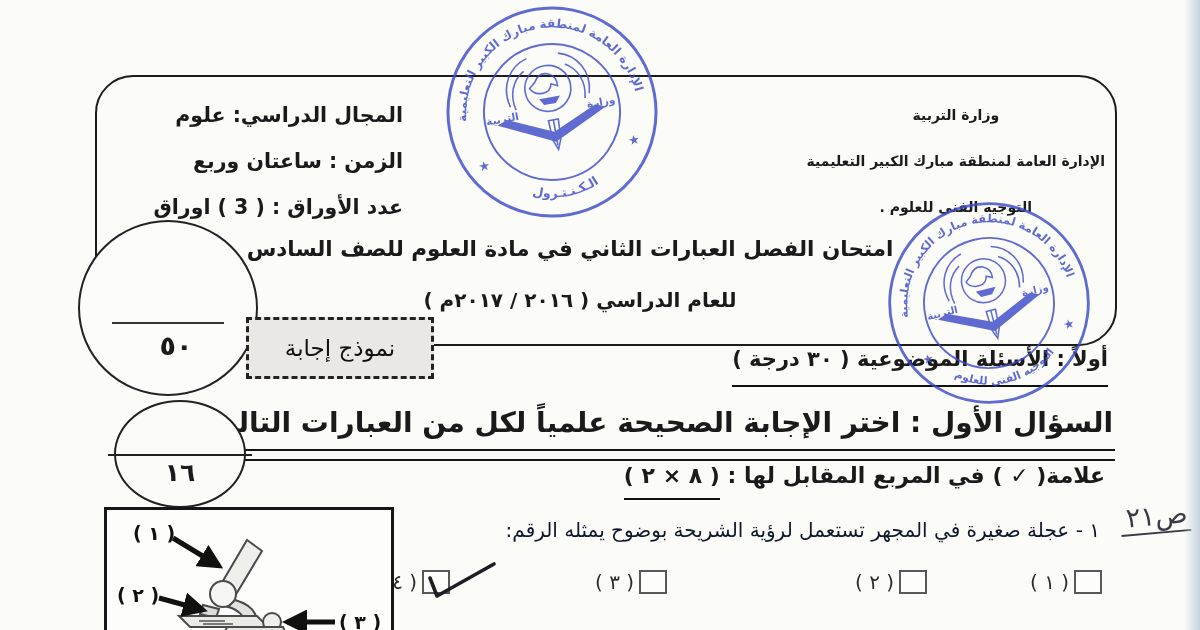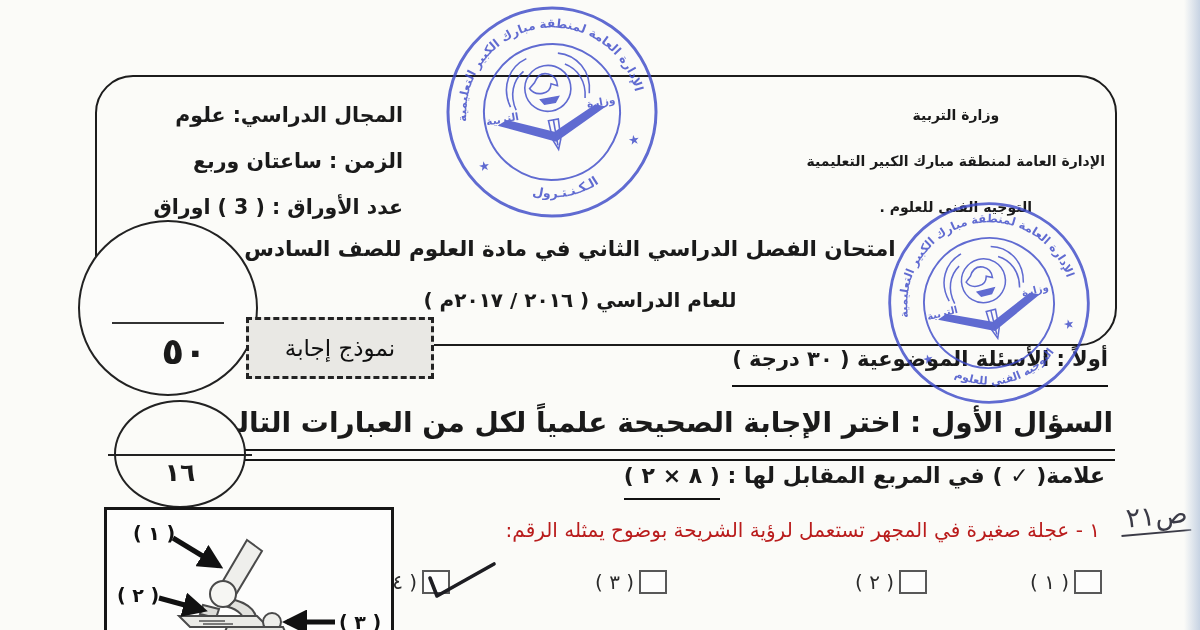--- a/index.html
+++ b/index.html
@@ -19,22 +19,22 @@
             font-size:20.5px;font-weight:bold;line-height:46px;z-index:2;}
   .exam-title{position:absolute;left:230px;top:236px;width:680px;text-align:center;direction:rtl;
               font-size:21.5px;font-weight:bold;z-index:2;}
   .exam-year{position:absolute;left:360px;top:288px;width:440px;text-align:center;direction:rtl;
              font-size:20px;font-weight:bold;z-index:2;}
 
   
   .score-circle{position:absolute;left:78px;top:220px;width:176px;height:172px;border-radius:50%;
                 border:2.2px solid #222;background:#fcfcfa;z-index:4;}
   .score-line{position:absolute;left:18%;top:100px;width:64%;border-top:2px solid #333;}
-  .score-val{position:absolute;left:16px;top:108px;width:100%;text-align:center;
-             font-size:37px;font-weight:bold;letter-spacing:9px;}
+  .score-val{position:absolute;left:8px;top:108px;width:100%;text-align:center;
+             font-size:27px;font-weight:bold;letter-spacing:9px;}
 
   
   .answer-model{position:absolute;left:246px;top:317px;width:182px;height:56px;
                 border:3.5px dashed #232323;background:#e9e8e4;z-index:4;direction:rtl;
                 display:flex;align-items:center;justify-content:center;
                 font-size:23px;font-weight:normal;color:#111;}
 
   .sec-first{position:absolute;right:92px;top:347px;direction:rtl;font-size:21px;font-weight:bold;
              border-bottom:2.2px solid #111;padding-bottom:14px;z-index:2;}
 
@@ -47,21 +47,21 @@
   
   .marks-ellipse{position:absolute;left:114px;top:400px;width:128px;height:104px;border-radius:50%;
                  border:2.2px solid #222;background:#fbfbf8;z-index:3;}
   .marks-line{position:absolute;left:-8px;right:-8px;top:52px;border-top:2px solid #222;}
   .marks-val{position:absolute;left:0;top:56px;width:100%;text-align:center;
              font-size:25px;font-weight:bold;}
 
   
   .handwritten{position:absolute;right:10px;top:500px;direction:rtl;font-size:27px;color:#3b3b47;
                transform:rotate(-5deg);border-bottom:2px solid #3b3b47;padding:0 2px 1px 6px;z-index:5;}
-  .q1-item{position:absolute;right:100px;top:518px;direction:rtl;font-size:20px;color:#b91c1c;z-index:2;}
+  .q1-item{position:absolute;right:100px;top:518px;direction:rtl;font-size:20px;color:#0f172a;z-index:2;}
   .opt{position:absolute;top:570px;display:flex;direction:rtl;align-items:center;gap:5px;
        font-size:20px;color:#2b2b2b;z-index:2;}
   .opt .chkbox{position:relative;display:inline-block;width:24px;height:20px;
                border:2px solid #585858;background:#fdfdfc;}
   .opt .checkmark{position:absolute;left:-2px;top:-16px;width:76px;height:42px;overflow:visible;}
   .opt1{left:1030px;} .opt2{left:855px;} .opt3{left:595px;} .opt4{left:378px;}
 
   
   .figure-box{position:absolute;left:104px;top:507px;width:284px;height:130px;
               border:3px solid #161616;background:#fdfdfc;z-index:3;}
@@ -84,21 +84,21 @@
     <div>الإدارة العامة لمنطقة مبارك الكبير التعليمية</div>
     <div>التوجيه الفني للعلوم .</div>
   </div>
 
   <div class="hdr-left">
     <div>المجال الدراسي: علوم</div>
     <div>الزمن : ساعتان وربع</div>
     <div>عدد الأوراق : ( 3 ) اوراق</div>
   </div>
 
-  <div class="exam-title">امتحان الفصل الدراسي الثاني في مادة العلوم للصف السادس</div>
+  <div class="exam-title">امتحان الفصل العبارات الثاني في مادة العلوم للصف السادس</div>
   <div class="exam-year">للعام الدراسي ( ٢٠١٦ / ٢٠١٧م )</div>
 
   <div class="score-circle">
     <div class="score-line"></div>
     <div class="score-val">٥٠</div>
   </div>
 
   <div class="answer-model">نموذج إجابة</div>
 
   <div class="sec-first">أولاً : الأسئلة الموضوعية ( ٣٠ درجة )</div>

